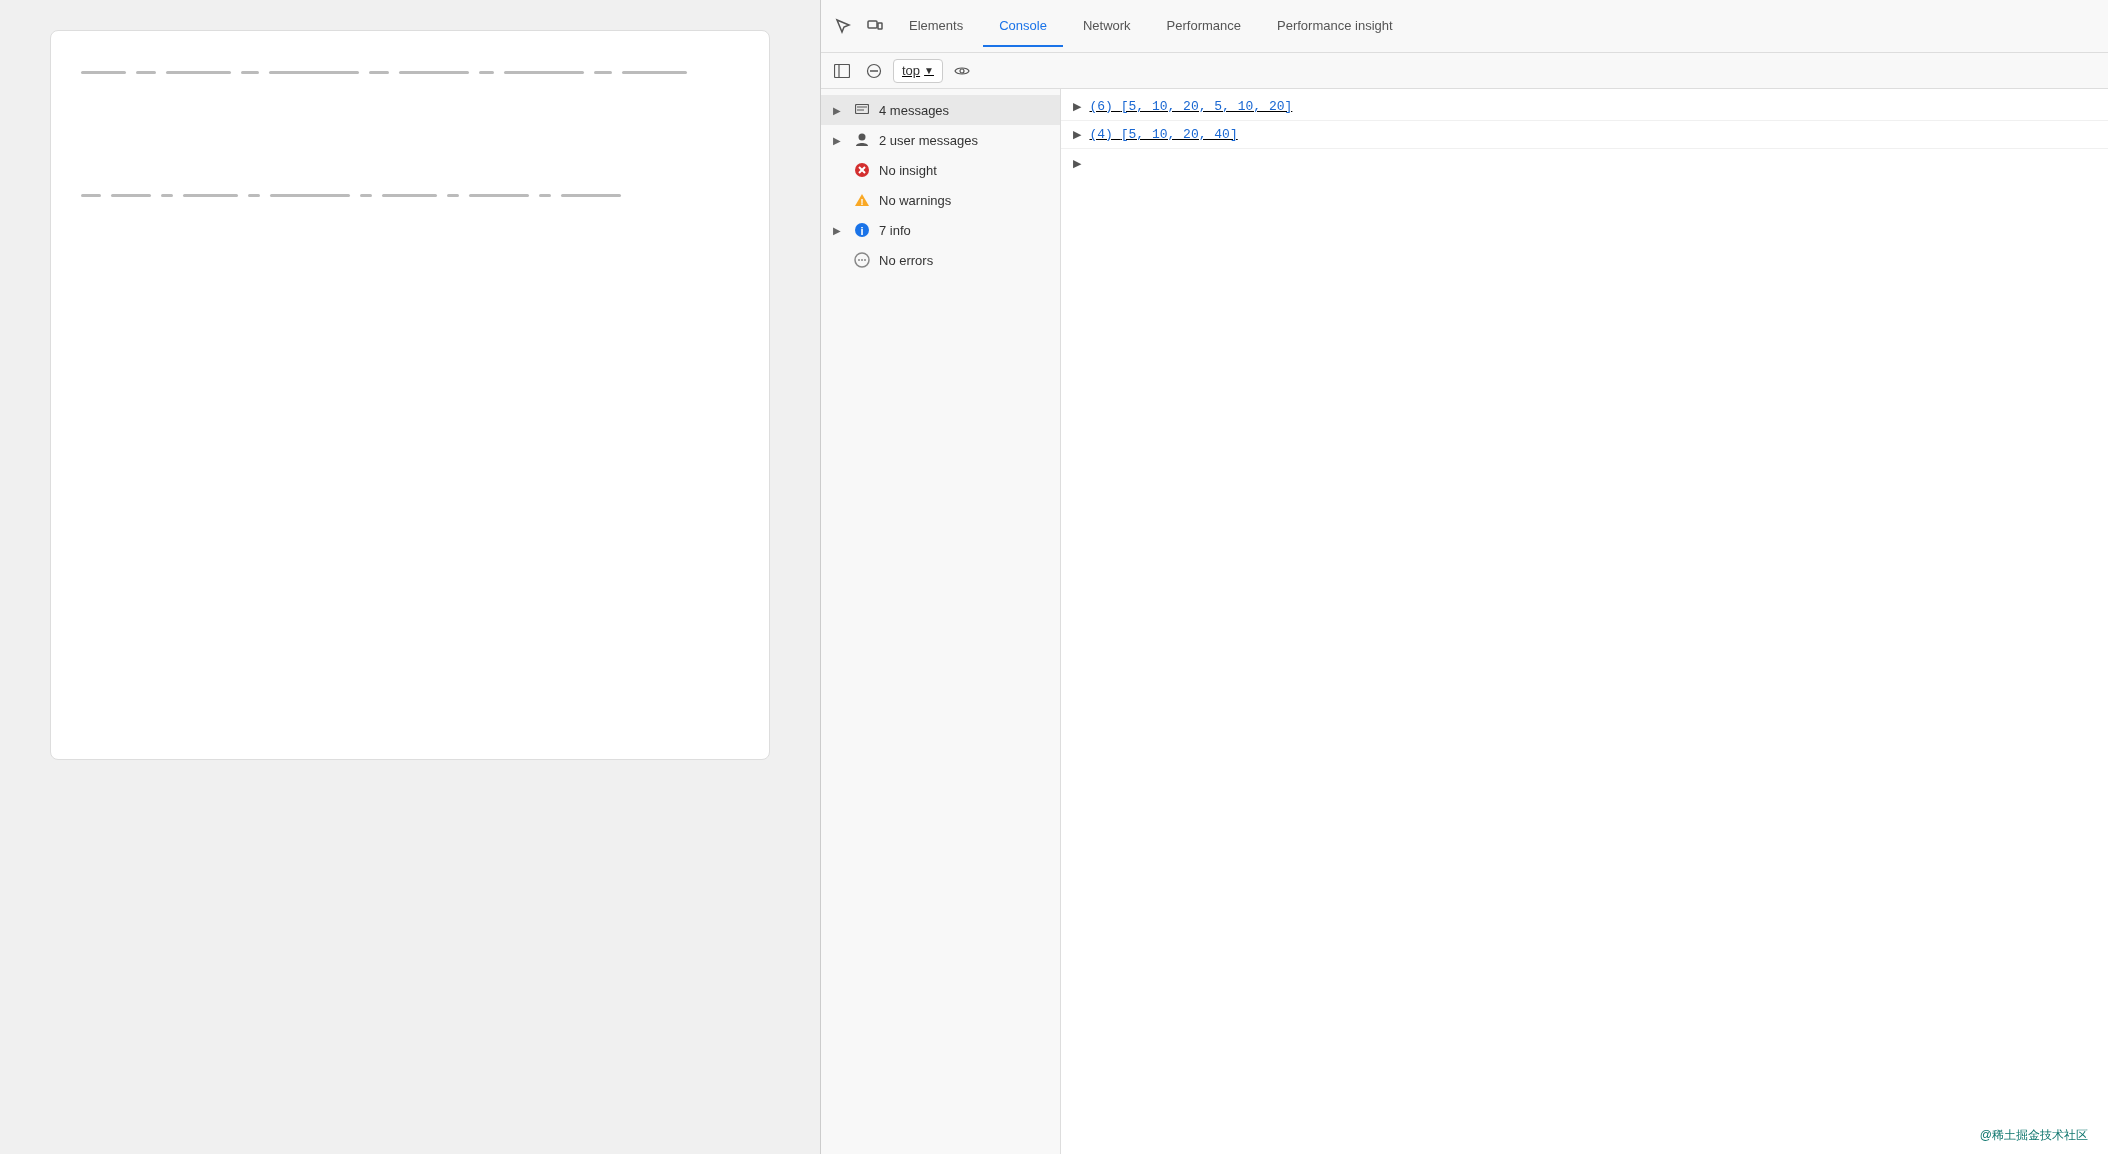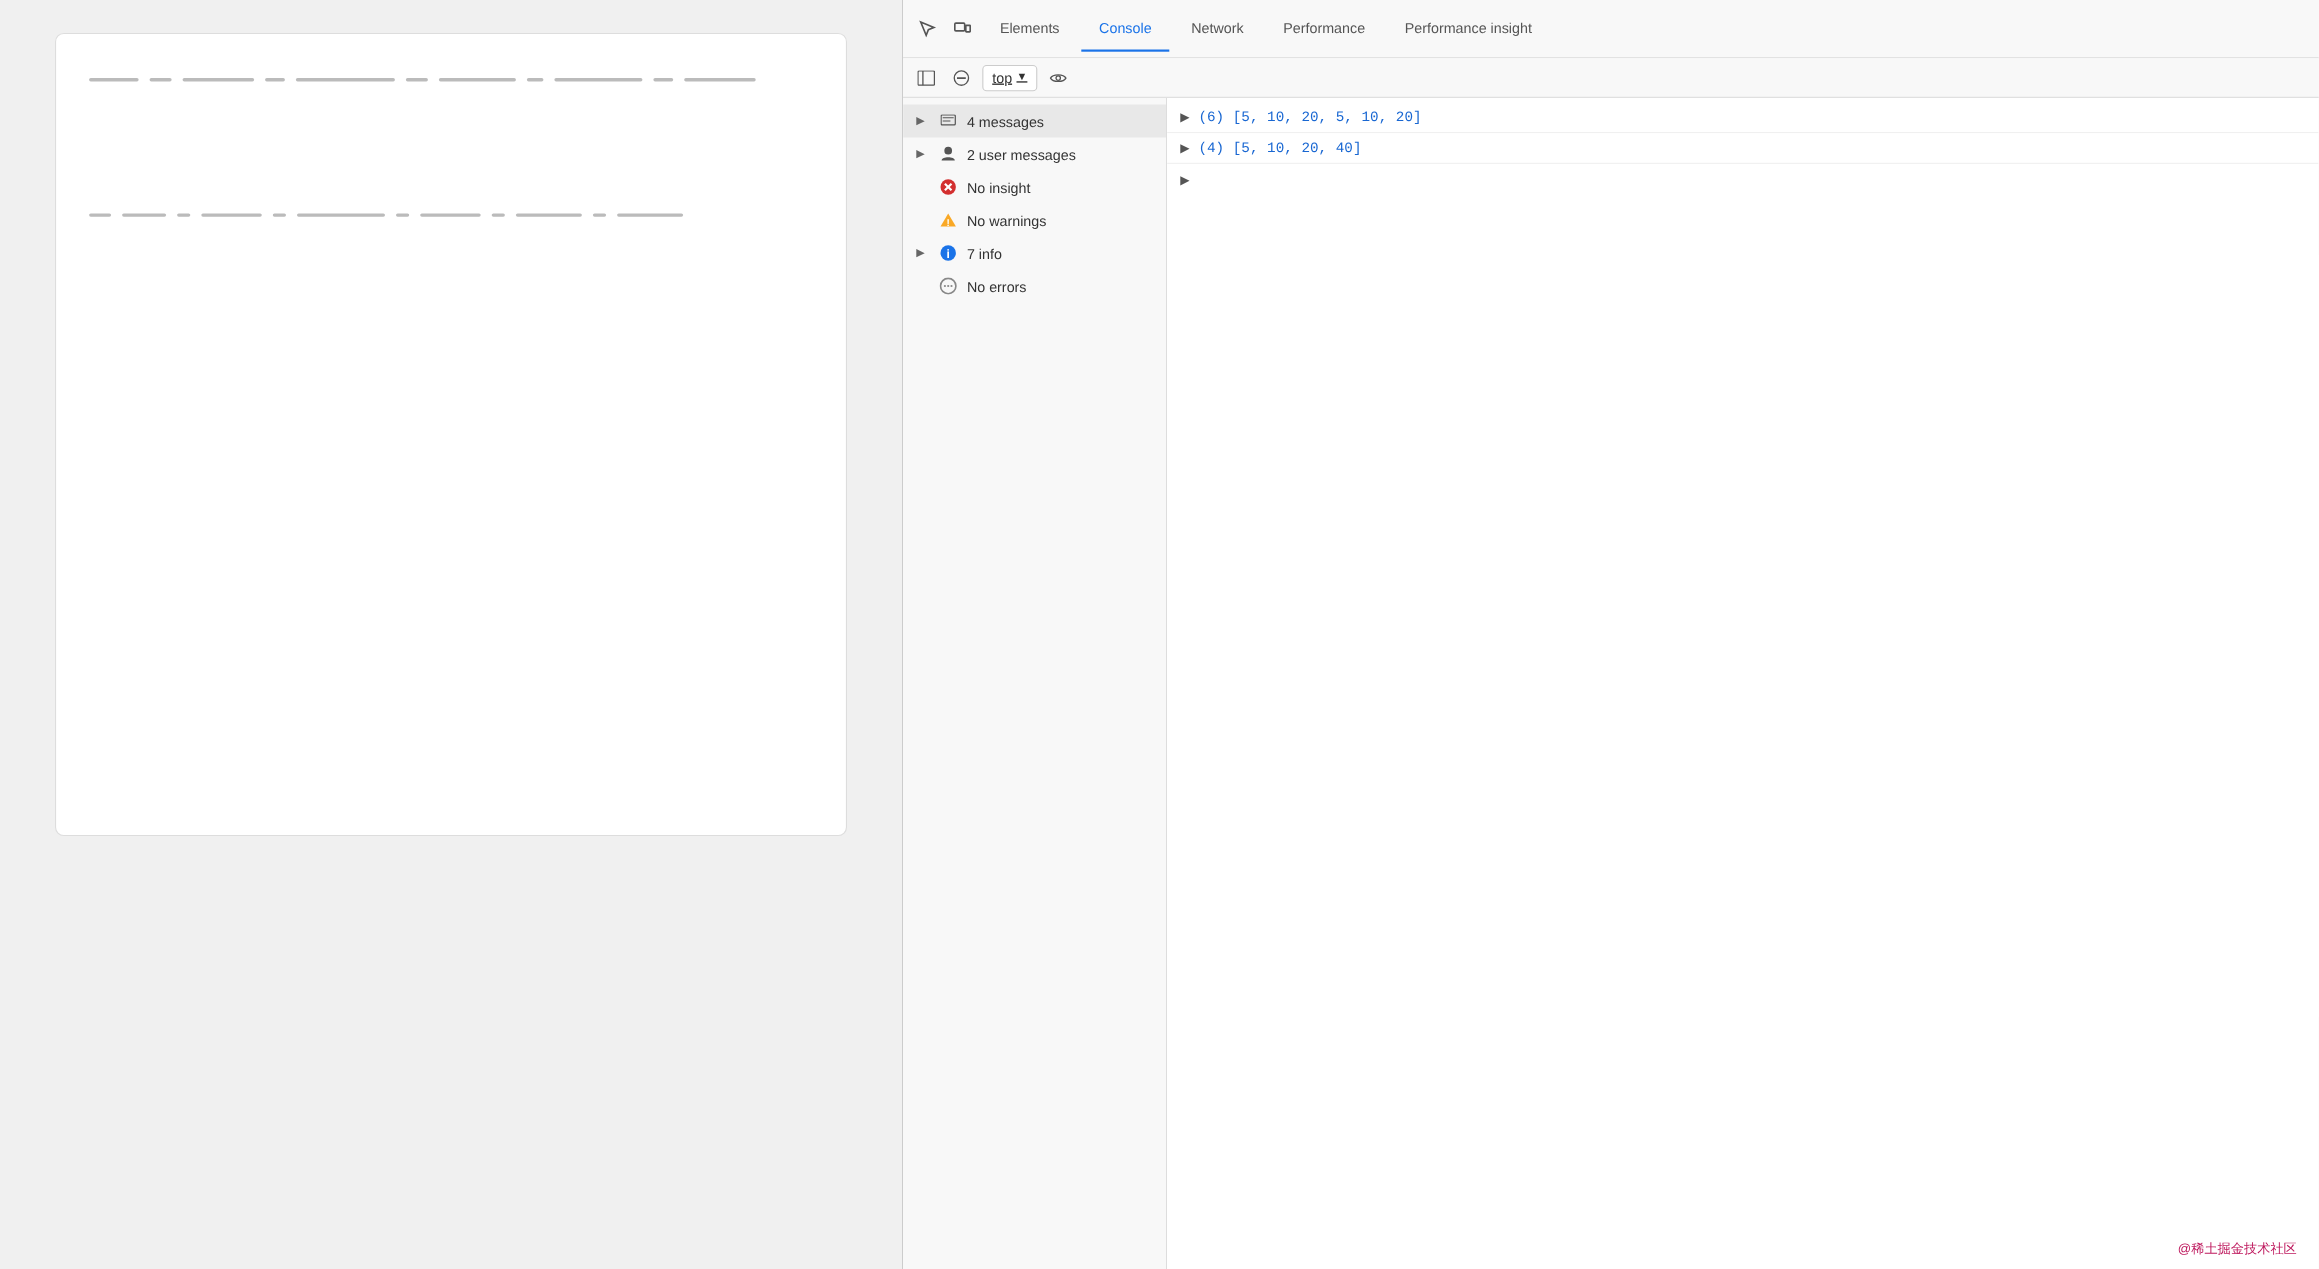--- a/index.html
+++ b/index.html
@@ -225,20 +225,21 @@
     .console-arrow {
       color: #555;
       font-size: 11px;
       margin-right: 8px;
       cursor: pointer;
     }
 
     .console-text {
       font-family: 'Courier New', monospace;
       font-size: 13px;
+      text-decoration: underline;
     }
 
     .console-text .num {
       color: #1967d2;
     }
 
     .console-text .arr-content {
       color: #1967d2;
     }
 
@@ -254,21 +255,21 @@
       font-size: 11px;
       margin-right: 8px;
     }
 
     
     .credit {
       position: absolute;
       bottom: 10px;
       right: 20px;
       font-size: 12px;
-      color: #be185d;
+      color: #0f766e;
       margin-top: 12px;
     }
   </style>
 </head>
 <body>
 
 <div class="webpage-panel">
   <div class="webpage-content">
 
     <div class="dashed-line-row">

